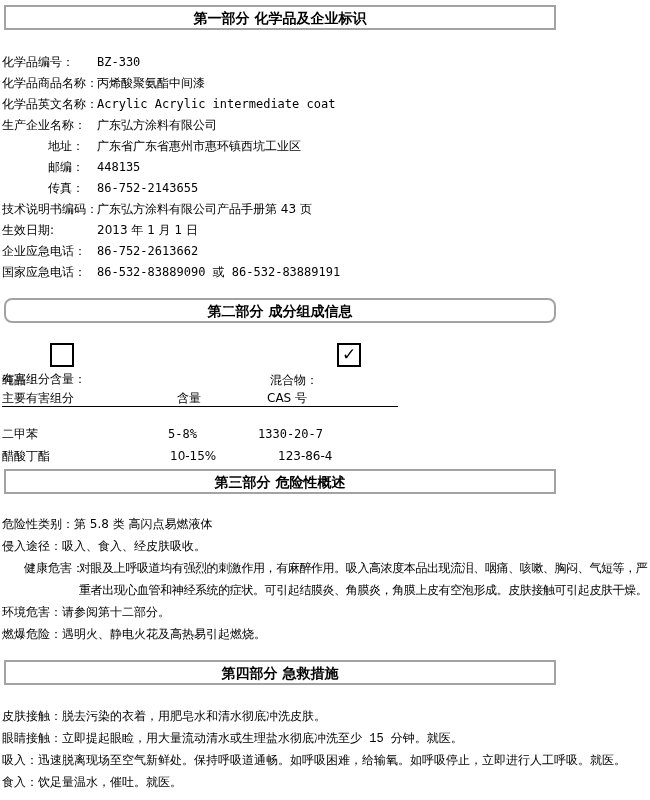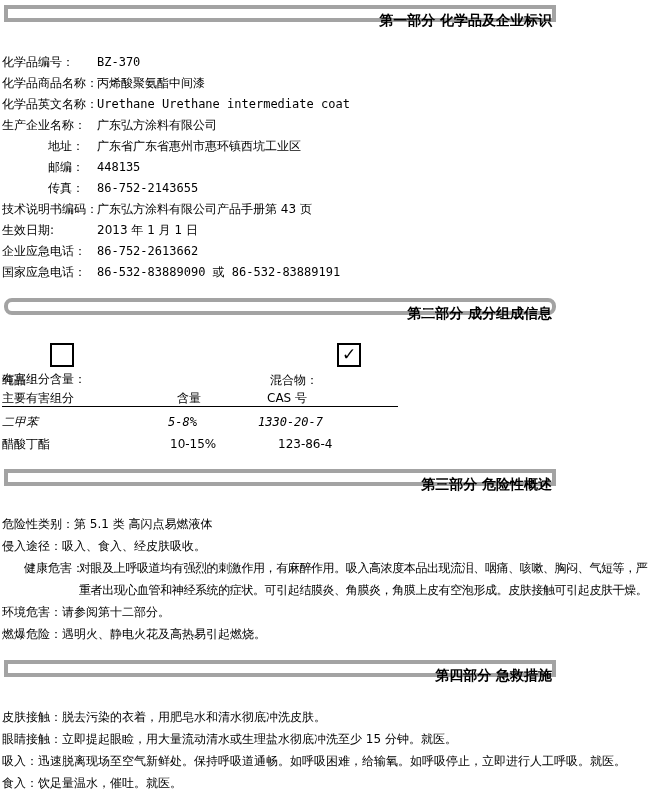--- a/index.html
+++ b/index.html
@@ -5,23 +5,23 @@
   * { box-sizing: border-box; margin: 0; padding: 0; }
   html, body { width: 650px; height: 800px; background: #ffffff; }
   body {
     font-family: "DejaVu Sans", sans-serif;
     font-size: 12px;
     color: #000;
     position: relative;
     overflow: hidden;
   }
   .sec-header {
-    position: absolute; left: 4px; width: 552px; height: 17px;
-    border: 4px solid #a3a3a3; background: #fff;
-    text-align: right; font-weight: bold; font-size: 14px; line-height: 23px;
+    position: absolute; left: 4px; width: 552px; height: 25px;
+    border: 2px solid #a3a3a3; background: #fff;
+    text-align: center; font-weight: bold; font-size: 14px; line-height: 23px;
     white-space: nowrap;
   }
   #h1 { top: 5px; } #h2 { top: 298px; border-radius: 8px; } #h3 { top: 469px; } #h4 { top: 660px; }
 
   .fields { position: absolute; left: 0; top: 52px; width: 558px; }
   .frow { position: relative; height: 21px; line-height: 21px; white-space: nowrap; }
   .flabel { position: absolute; left: 2px; }
   .frow.ind .flabel { left: 48px; }
   .fvalue { position: absolute; left: 97px; }
   .mono { font-family: "DejaVu Sans Mono", monospace; }
@@ -33,49 +33,49 @@
   #pure-box { left: 50px; } #mix-box { left: 337px; }
   .checkmark { display: block; width: 100%; height: 100%; font-size: 17px; font-weight: bold; line-height: 19px; text-align: center; }
 
   #hazard-content-label { position: absolute; top: 369px; left: 2px; height: 21px; line-height: 21px; }
 
   .comp-table { position: absolute; top: 391px; left: 2px; width: 396px; }
   .thead { position: relative; height: 16px; line-height: 15px; border-bottom: 1px solid #000; }
   .thead span, .trow span { position: absolute; white-space: nowrap; top: 0; }
   .thead .c1 { left: 0; } .thead .c2 { left: 175px; } .thead .c3 { left: 265px; }
   .trow { position: relative; height: 22px; line-height: 22px; }
-  .trow.r1 { margin-top: 4px; font-style: italic; }
+  .trow.r1 { margin-top: 16px; }
   .trow .c1 { left: 0; } .trow .c2 { left: 166px; } .trow .c3 { left: 256px; }
   .trow.r2 .c2 { left: 168px; } .trow.r2 .c3 { left: 276px; }
   .trow.r1 .c2, .trow.r1 .c3 { font-family: "DejaVu Sans Mono", monospace; }
 
   .paras { position: absolute; left: 2px; width: 646px; }
   #sec3-body { top: 513px; }
-  #sec4-body { top: 706px; }
+  #sec4-body { top: 706px; font-family: Liberation Mono, monospace; }
   .pitem { line-height: 22px; }
   .pitem.hang { position: relative; padding-left: 77px; letter-spacing: -0.4px; }
   .pitem.hang .plabel { position: absolute; left: 0; top: 0; letter-spacing: 0; margin-left: 22px; }
 </style>
 </head>
 <body>
 
 <div class="sec-header" id="h1">第一部分 化学品及企业标识</div>
 
 <div class="fields">
   <div class="frow">
     <span class="flabel">化学品编号：</span>
-    <span class="fvalue mono">BZ-370</span>
+    <span class="fvalue mono">BZ-330</span>
   </div>
   <div class="frow">
     <span class="flabel">化学品商品名称：</span>
     <span class="fvalue">丙烯酸聚氨酯中间漆</span>
   </div>
   <div class="frow">
     <span class="flabel">化学品英文名称：</span>
-    <span class="fvalue mono">Urethane Urethane intermediate coat</span>
+    <span class="fvalue mono">Acrylic Acrylic intermediate coat</span>
   </div>
   <div class="frow">
     <span class="flabel">生产企业名称：</span>
     <span class="fvalue">广东弘方涂料有限公司</span>
   </div>
   <div class="frow ind">
     <span class="flabel">地址：</span>
     <span class="fvalue">广东省广东省惠州市惠环镇西坑工业区</span>
   </div>
   <div class="frow ind">
@@ -131,21 +131,21 @@
   <div class="trow r2">
     <span class="c1">醋酸丁酯</span>
     <span class="c2">10-15%</span>
     <span class="c3">123-86-4</span>
   </div>
 </div>
 
 <div class="sec-header" id="h3">第三部分 危险性概述</div>
 
 <div class="paras" id="sec3-body">
-  <div class="pitem"><span class="plabel">危险性类别：</span><span>第 5.1 类 高闪点易燃液体</span></div>
+  <div class="pitem"><span class="plabel">危险性类别：</span><span>第 5.8 类 高闪点易燃液体</span></div>
   <div class="pitem"><span class="plabel">侵入途径：</span><span>吸入、食入、经皮肤吸收。</span></div>
   <div class="pitem hang"><span class="plabel">健康危害：</span><span>对眼及上呼吸道均有强烈的刺激作用，有麻醉作用。吸入高浓度本品出现流泪、咽痛、咳嗽、胸闷、气短等，严重者出现心血管和神经系统的症状。可引起结膜炎、角膜炎，角膜上皮有空泡形成。皮肤接触可引起皮肤干燥。</span></div>
   <div class="pitem"><span class="plabel">环境危害：</span><span>请参阅第十二部分。</span></div>
   <div class="pitem"><span class="plabel">燃爆危险：</span><span>遇明火、静电火花及高热易引起燃烧。</span></div>
 </div>
 
 <div class="sec-header" id="h4">第四部分 急救措施</div>
 
 <div class="paras" id="sec4-body">
   <div class="pitem"><span class="plabel">皮肤接触：</span><span>脱去污染的衣着，用肥皂水和清水彻底冲洗皮肤。</span></div>

